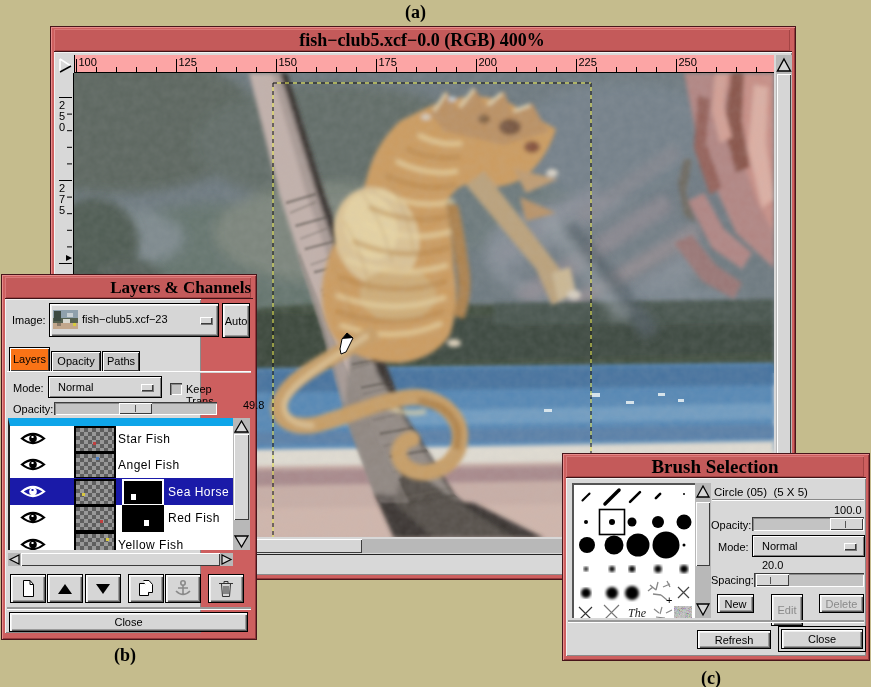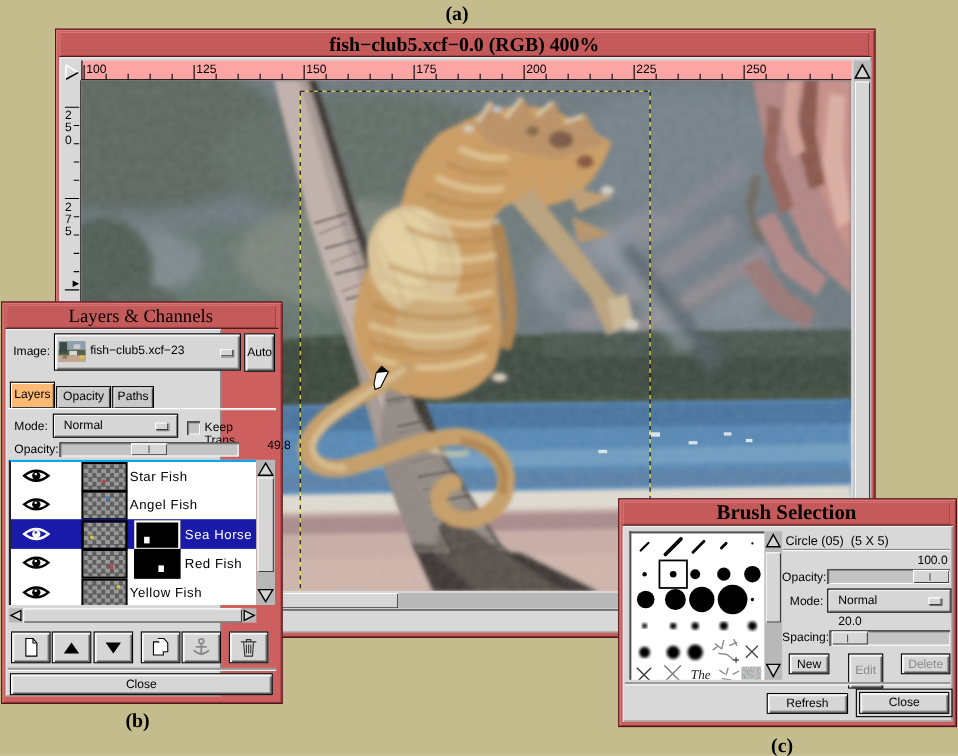--- a/index.html
+++ b/index.html
@@ -6,21 +6,21 @@
 body{width:871px;height:687px;background:#c5bc8d;position:relative;overflow:hidden;
      font-family:"Liberation Sans",sans-serif;}
 .abs{position:absolute;}
 .serif{font-family:"Liberation Serif",serif;}
 .frame{background:#cd5f5f;border:1px solid #47151a;
   box-shadow:inset 1px 1px 0 #e78c8c, inset -1px -1px 0 #93393c;}
 .titlebar{background:#c45a5a;color:#000;text-align:center;
   font-family:"Liberation Serif",serif;
   box-shadow:inset 1px 1px 0 #d87878, inset -1px -1px 0 #a34444;}
 .inner{background:#d8d8d8;box-shadow:inset 1px 1px 0 #f2f2f2, inset -1px -1px 0 #8a8a8a;}
-.raised2{background:#fdba74;box-shadow:inset 1px 1px 0 #ffffff, inset -1px -1px 0 #3c3c3c;}
+.raised2{background:#f97316;box-shadow:inset 1px 1px 0 #ffffff, inset -1px -1px 0 #3c3c3c;}
 .sunken{background:#c3c3c3;box-shadow:inset 1px 1px 0 #3c3c3c, inset 2px 2px 0 #8a8a8a, inset -1px -1px 0 #ffffff;}
 .btn{background:#d6d6d6;border:1px solid #000;box-sizing:border-box;
   box-shadow:inset 1px 1px 0 #ffffff, inset 2px 2px 0 #efefef, inset -1px -1px 0 #5a5a5a, inset -2px -2px 0 #9a9a9a;
   display:flex;align-items:center;justify-content:center;font-size:11px;color:#000;}
 .optmenu{background:#d6d6d6;border:1px solid #000;
   box-shadow:inset 1px 1px 0 #ffffff, inset -1px -1px 0 #808080;
   font-size:11px;color:#000;}
 .sqind{position:absolute;width:12px;height:7px;background:#d6d6d6;
   box-shadow:inset 1px 1px 0 #ffffff, inset -1px -1px 0 #3c3c3c, 1px 1px 0 #777;}
 .ltxt{font-size:11px;color:#000;}
@@ -321,21 +321,21 @@
     </div>
 
     <div class="abs" style="left:2px;top:487px;width:718px;height:14px;background:#b8b8b8;">
       <div class="abs hdl" style="left:0px;top:0px;width:306px;height:14px;"></div>
     </div>
     <div class="abs" style="left:2px;top:502px;width:736px;height:1px;background:#222;"></div>
   </div>
 </div>
 
 <div class="abs frame" style="left:1px;top:274px;width:254px;height:364px;">
-  <div class="abs titlebar" style="left:3px;top:2px;width:246px;height:21px;font-size:17px;line-height:22px;font-weight:normal;">Layers &amp; Channels</div>
+  <div class="abs titlebar" style="left:3px;top:2px;width:246px;height:21px;font-size:17px;line-height:22px;font-weight:bold;text-align:right;">Layers &amp; Channels</div>
   <div class="abs" style="left:3px;top:23px;width:248px;height:1px;background:#3f1216;"></div>
   <div class="abs inner" style="left:3px;top:24px;width:196px;height:334px;">
 
     <div class="abs ltxt" style="left:7px;top:15px;">Image:</div>
     <div class="abs btn" style="left:44px;top:4px;width:170px;height:34px;"></div>
     <div class="abs" style="left:48px;top:11px;width:25px;height:19px;overflow:hidden;">
       <svg width="25" height="19">
           <rect width="25" height="19" fill="#8fa0ac"></rect>
           <rect y="12" width="25" height="7" fill="#c2a78c"></rect>
           <rect y="8" width="25" height="5" fill="#55604f"></rect>
@@ -360,21 +360,21 @@
     <div class="sqind" style="left:136px;top:85px;"></div>
     <div class="abs sunken" style="left:165px;top:84px;width:12px;height:12px;"></div>
     <div class="abs ltxt" style="left:181px;top:84px;">Keep Trans.</div>
 
     <div class="abs ltxt" style="left:8px;top:104px;">Opacity:</div>
     <div class="abs sunken" style="left:49px;top:103px;width:163px;height:13px;"></div>
     <div class="abs hdl" style="left:114px;top:104px;width:33px;height:11px;"></div>
     <div class="abs" style="left:130px;top:106px;width:1px;height:7px;background:#555;"></div>
     <div class="abs ltxt" style="left:214px;top:100px;margin-left:24px;">49.8</div>
 
-    <div class="abs" style="left:3px;top:119px;width:225px;height:132px;background:#fff;border-top:2px solid #0ea5e9;border-left:2px solid #222;box-sizing:border-box;overflow:hidden;" id="layerlist">
+    <div class="abs" style="left:3px;top:119px;width:225px;height:132px;background:#fff;border-top:8px solid #0ea5e9;border-left:2px solid #222;box-sizing:border-box;overflow:hidden;" id="layerlist">
         <svg class="abs" style="left:10px;top:5px" width="26" height="15">
           <path d="M2 7.5 Q13 -1.5 24 7.5 Q13 16.5 2 7.5 Z" fill="#fff" stroke="#000" stroke-width="2.2"></path>
           <circle cx="13" cy="7.5" r="3.8" fill="#000"></circle>
           <rect x="11.5" y="5" width="2" height="2" fill="#fff"></rect>
         </svg>
         <div class="abs" style="left:64px;top:0px;width:38px;height:23px;border:2px solid #000;background:repeating-conic-gradient(#989898 0 25%, #5f5f5f 0 50%);background-size:8px 8px;">
           <div class="abs" style="left:17px;top:14px;width:3px;height:3px;background:#c04040;"></div>
         </div>
         <div class="abs" style="font-size:12px;letter-spacing:0.5px;left:108px;top:6px;color:#000">Star Fish</div>
         <svg class="abs" style="left:10px;top:31px" width="26" height="15">

